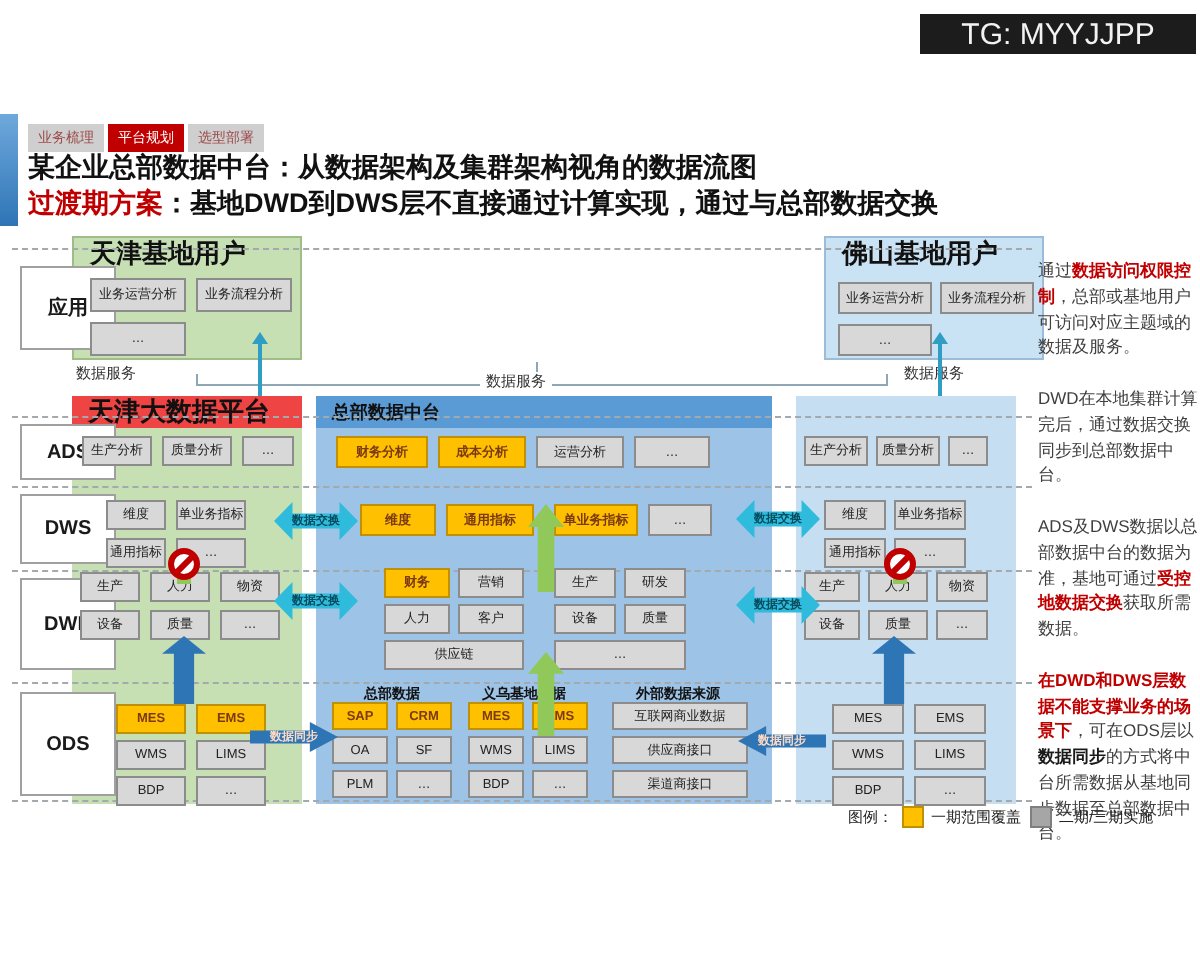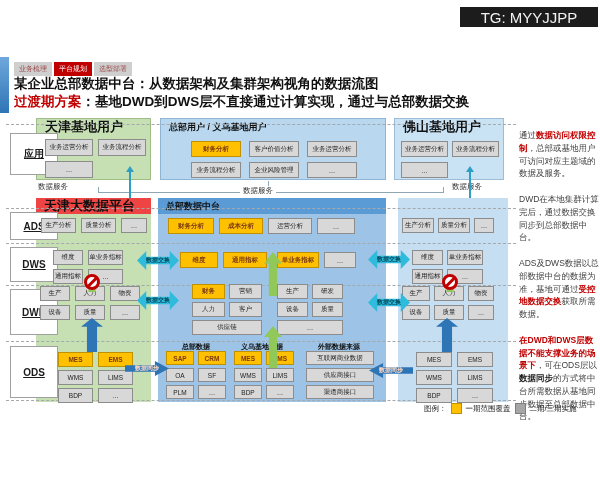--- a/index.html
+++ b/index.html
@@ -16,21 +16,21 @@
   .tabs{position:absolute;left:14px;top:62px;display:flex;gap:2px;}
   .tabs .tab{font-size:7px;padding:2px 5px;background:#cfcfcf;color:#9c4a4a;white-space:nowrap;}
   .tabs .tab.active{background:#c00000;color:#fff;}
   .t1{position:absolute;left:14px;top:75px;width:575px;font-size:13.5px;font-weight:bold;color:#111;}
   .t2{position:absolute;left:14px;top:93px;width:575px;font-size:13.5px;font-weight:bold;color:#111;}
   .t2 .hl{color:#c00000;}
   
   .dash{position:absolute;left:6px;width:510px;border-top:1px dashed #a3a9ad;z-index:1;}
   
   .rowlb{position:absolute;left:10px;width:46px;background:#fff;border:1px solid #a0a0a0;
-         display:flex;align-items:center;justify-content:center;font-weight:bold;font-size:10px;z-index:2;text-decoration:underline;}
+         display:flex;align-items:center;justify-content:center;font-weight:bold;font-size:10px;z-index:2;}
   
   .panel{position:absolute;box-sizing:border-box;}
   .panel .hd{position:absolute;left:0;top:0;right:0;height:16px;line-height:16px;padding-left:8px;
              font-size:13px;font-weight:bold;color:#111;white-space:nowrap;}
   .grid{position:absolute;display:grid;}
   .bx{position:relative;z-index:2;background:#d8d8d8;border:1px solid #8c8c8c;color:#222;
       font-size:6.5px;height:13px;display:flex;align-items:center;justify-content:center;
       white-space:nowrap;overflow:hidden;}
   .bx.y{background:#ffc000;border-color:#bf9000;color:#7b3a10;font-weight:bold;}
   .glabel{position:absolute;font-size:7px;font-weight:bold;color:#111;white-space:nowrap;z-index:2;}
@@ -109,34 +109,22 @@
   <div class="panel" style="left:36px;top:118px;width:115px;height:62px;background:#c6e0b4;border:1px solid #9ebd87">
     <div class="hd">天津基地用户</div>
     <div class="grid" style="left:8px;top:20px;grid-template-columns:48px 48px;gap:5px">
 
     <div class="bx" style="height:15px">业务运营分析</div>
         <div class="bx" style="height:15px">业务流程分析</div>
         <div class="bx" style="height:15px">…</div>
       </div>
   </div>
 
-  <div class="panel" style="left:160px;top:118px;width:226px;height:62px;background:#b9d7ee;border:1px solid #8fb4d4">
-    <div class="hd" style="font-size:9px">总部用户 / 义乌基地用户</div>
-    <div class="grid" style="left:30px;top:22px;grid-template-columns:50px 50px 50px;gap:5px 8px">
-
-    <div class="bx y" style="height:14px">财务分析</div>
-        <div class="bx" style="height:14px">客户价值分析</div>
-        <div class="bx" style="height:14px">业务运营分析</div>
-        <div class="bx" style="height:14px">业务流程分析</div>
-        <div class="bx" style="height:14px">企业风险管理</div>
-        <div class="bx" style="height:14px">…</div>
-      </div>
-  </div>
-
-  <div class="panel" style="left:394px;top:118px;width:110px;height:62px;background:#c9e2f4;border:1px solid #9cbcd8">
+
+  <div class="panel" style="left:412px;top:118px;width:110px;height:62px;background:#c9e2f4;border:1px solid #9cbcd8">
     <div class="hd">佛山基地用户</div>
     <div class="grid" style="left:6px;top:22px;grid-template-columns:47px 47px;gap:5px 4px">
 
     <div class="bx" style="height:14px">业务运营分析</div>
         <div class="bx" style="height:14px">业务流程分析</div>
         <div class="bx" style="height:14px">…</div>
       </div>
   </div>
 
   <div class="ds-txt" style="left:38px;top:182px">数据服务</div>

